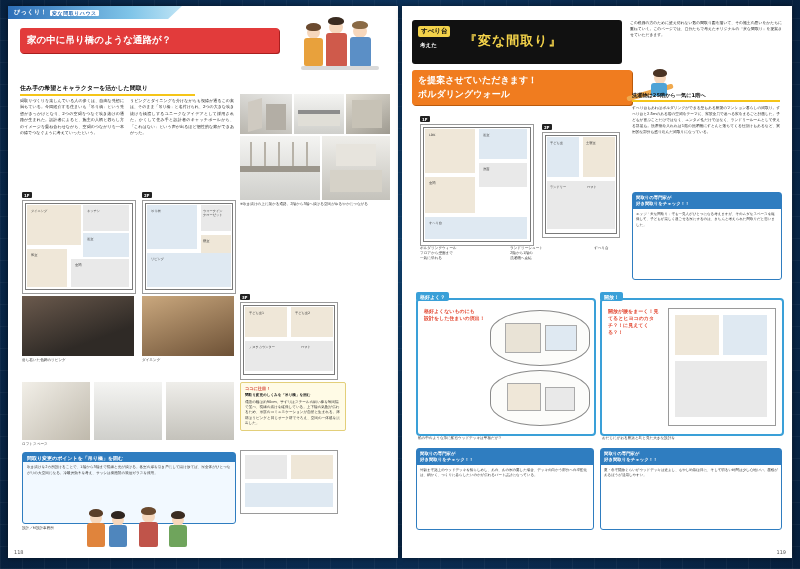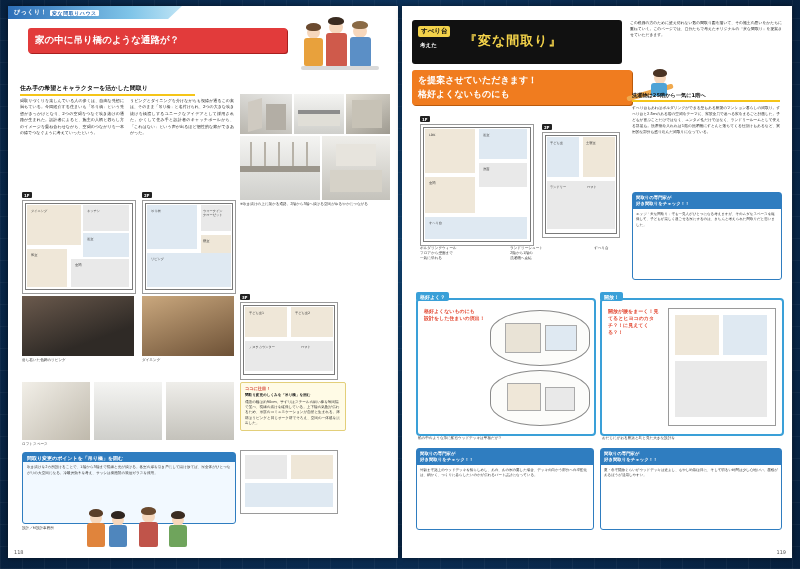--- a/index.html
+++ b/index.html
@@ -41,21 +41,21 @@
     color:#fff;font-size:6px;font-weight:bold;
     display:flex;align-items:center;padding-left:6px;letter-spacing:.5px;
     clip-path:polygon(0 0,100% 0,92% 100%,0 100%);
   }
   .ribbon .chip{
     background:#fff;color:#2d6fb8;font-size:5px;padding:0 2px;margin-left:3px;border-radius:1px;
   }
 
   
   .redbox{
-    position:absolute;left:20px;top:22px;width:245px;
+    position:absolute;left:12px;top:22px;width:245px;
     background:#e23b3b;color:#fff;border-radius:3px;
     padding:5px 7px;font-size:9.5px;font-weight:bold;line-height:1.55;
     box-shadow:1px 1px 0 #a81f1f;
   }
   .redbox .l2{display:block;}
 
   
   .subhead{
     position:absolute;font-size:6px;font-weight:bold;color:#111;
     border-bottom:2px solid #f5c518;padding-bottom:1px;
@@ -319,21 +319,21 @@
     <div class="blackhead">
       <span class="a">すべり台</span>
       <span class="b">考えた</span>
       <span class="c">『変な間取り』</span>
     </div>
 
     <div class="rtext" style="left:228px;right:auto;width:152px;">この税務の方のために誰え切れない数の間取り図を描いて、その施主の思いをかたちに重ねていく。このページでは、自分たちで考えたオリジナルの『変な間取り』を提案させていただきます。</div>
 
     <div class="orangehead">
       <span style="display:block;">を提案させていただきます！</span>
-      <span style="display:block;">格好よくないものにも</span>
+      <span style="display:block;">ボルダリングウォール</span>
     </div>
 
     <div class="person" style="left:222px;top:60px;width:64px;height:40px;">
       <div style="position:absolute;left:2px;top:24px;width:48px;height:5px;background:#f0a94e;transform:rotate(-16deg);border-radius:2px;"></div>
       <div class="head" style="left:30px;top:6px;width:12px;height:12px;background:#f6d7bc;"></div>
       <div class="hair" style="left:29px;top:3px;width:14px;height:8px;background:#4a3323;"></div>
       <div class="body" style="left:27px;top:17px;width:16px;height:13px;background:#4fa3d6;"></div>
     </div>
 
     <div class="rsub" style="left:230px;top:86px;width:148px;">洗濯物は25階から一気に1階へ</div>

